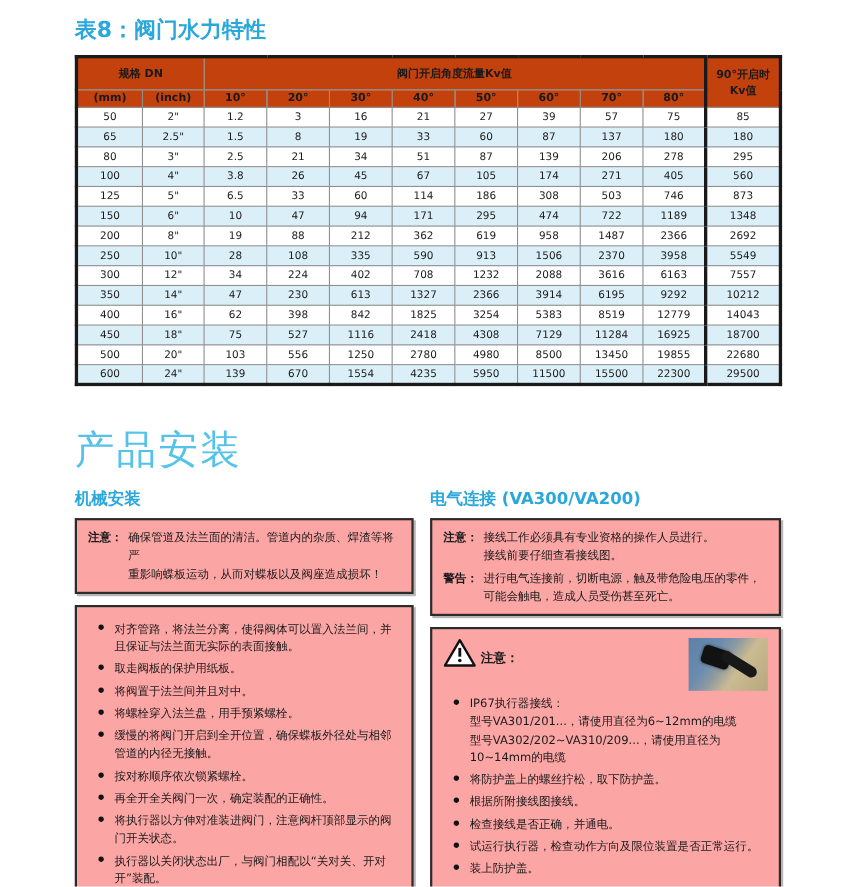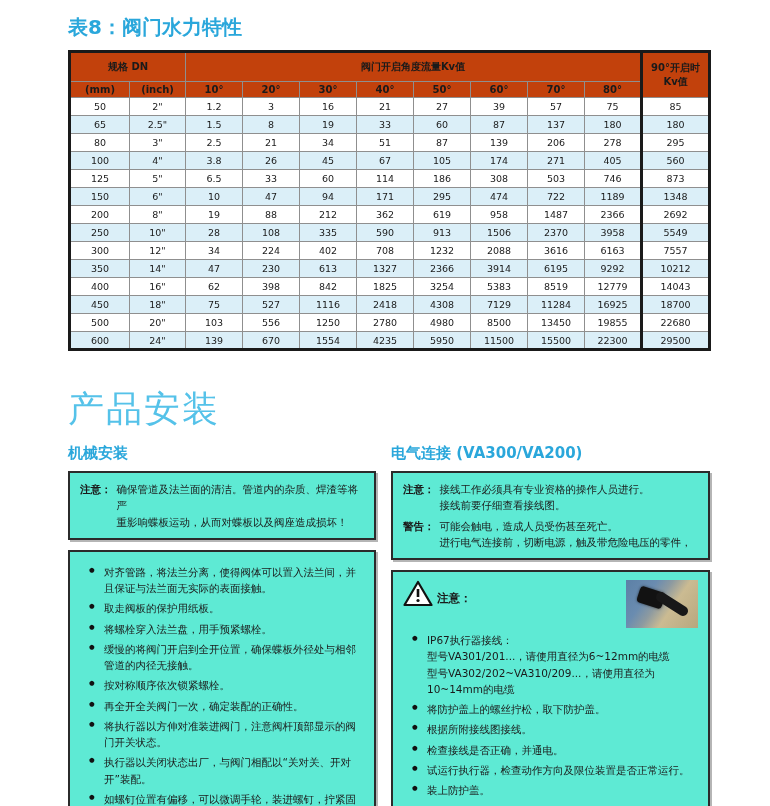--- a/index.html
+++ b/index.html
@@ -33,21 +33,21 @@
   .section-title {
     color:#55c2e9; font-size:36px; font-weight:400;
     margin:34px 0 10px 0; letter-spacing:2px;
   }
   .columns { display:flex; gap:15px; align-items:flex-start; }
   .col-left  { width:308px; }
   .col-right { width:319px; }
   .subhead { color:#2aa7db; font-weight:bold; font-size:15px; margin:0 0 8px 0; }
 
   .box {
-    border:2px solid #2b2b2b; background:#5eead4;
+    border:2px solid #2b2b2b; background:#fca5a5;
     box-shadow:2px 2px 0 #b5b5b5;
     padding:8px 10px; margin-bottom:10px;
     font-size:10.5px; line-height:1.55;
   }
   .note-entry { display:flex; margin-bottom:4px; }
   .note-entry:last-child { margin-bottom:0; }
   .note-label { font-weight:bold; white-space:nowrap; margin-right:5px; }
   .note-lines div { }
 
   ul.steps { margin:0; padding:0 0 0 24px; list-style:none; }
@@ -315,20 +315,21 @@
               <div>确保管道及法兰面的清洁。管道内的杂质、焊渣等将严</div>
               <div>重影响蝶板运动，从而对蝶板以及阀座造成损坏！</div>
             </span>
         </div>
       </div>
 
       <div class="box">
         <ul class="steps">
             <li>对齐管路，将法兰分离，使得阀体可以置入法兰间，并且保证与法兰面无实际的表面接触。</li>
             <li>取走阀板的保护用纸板。</li>
+            <li>将阀置于法兰间并且对中。</li>
             <li>将螺栓穿入法兰盘，用手预紧螺栓。</li>
             <li>缓慢的将阀门开启到全开位置，确保蝶板外径处与相邻管道的内径无接触。</li>
             <li>按对称顺序依次锁紧螺栓。</li>
             <li>再全开全关阀门一次，确定装配的正确性。</li>
             <li>将执行器以方伸对准装进阀门，注意阀杆顶部显示的阀门开关状态。</li>
             <li>执行器以关闭状态出厂，与阀门相配以“关对关、开对开”装配。</li>
             <li>如螺钉位置有偏移，可以微调手轮，装进螺钉，拧紧固定即可。</li>
           </ul>
       </div>
     </div>
@@ -340,22 +341,22 @@
         <div class="note-entry">
           <span class="note-label">注意：</span>
           <span class="note-lines">
               <div>接线工作必须具有专业资格的操作人员进行。</div>
               <div>接线前要仔细查看接线图。</div>
             </span>
         </div>
         <div class="note-entry">
           <span class="note-label">警告：</span>
           <span class="note-lines">
+              <div>进行电气连接前，切断电源，触及带危险电压的零件，</div>
               <div>可能会触电，造成人员受伤甚至死亡。</div>
-              <div>进行电气连接前，切断电源，触及带危险电压的零件，</div>
             </span>
         </div>
       </div>
 
       <div class="box">
         <div class="caution-head">
           <span class="warn-tri">
             <svg width="30" height="27" viewBox="0 0 30 27">
               <polygon points="15,2 28.5,25 1.5,25" fill="#ffffff" stroke="#111" stroke-width="2.2" stroke-linejoin="round"></polygon>
               <rect x="13.7" y="9" width="2.6" height="8" fill="#111"></rect>

